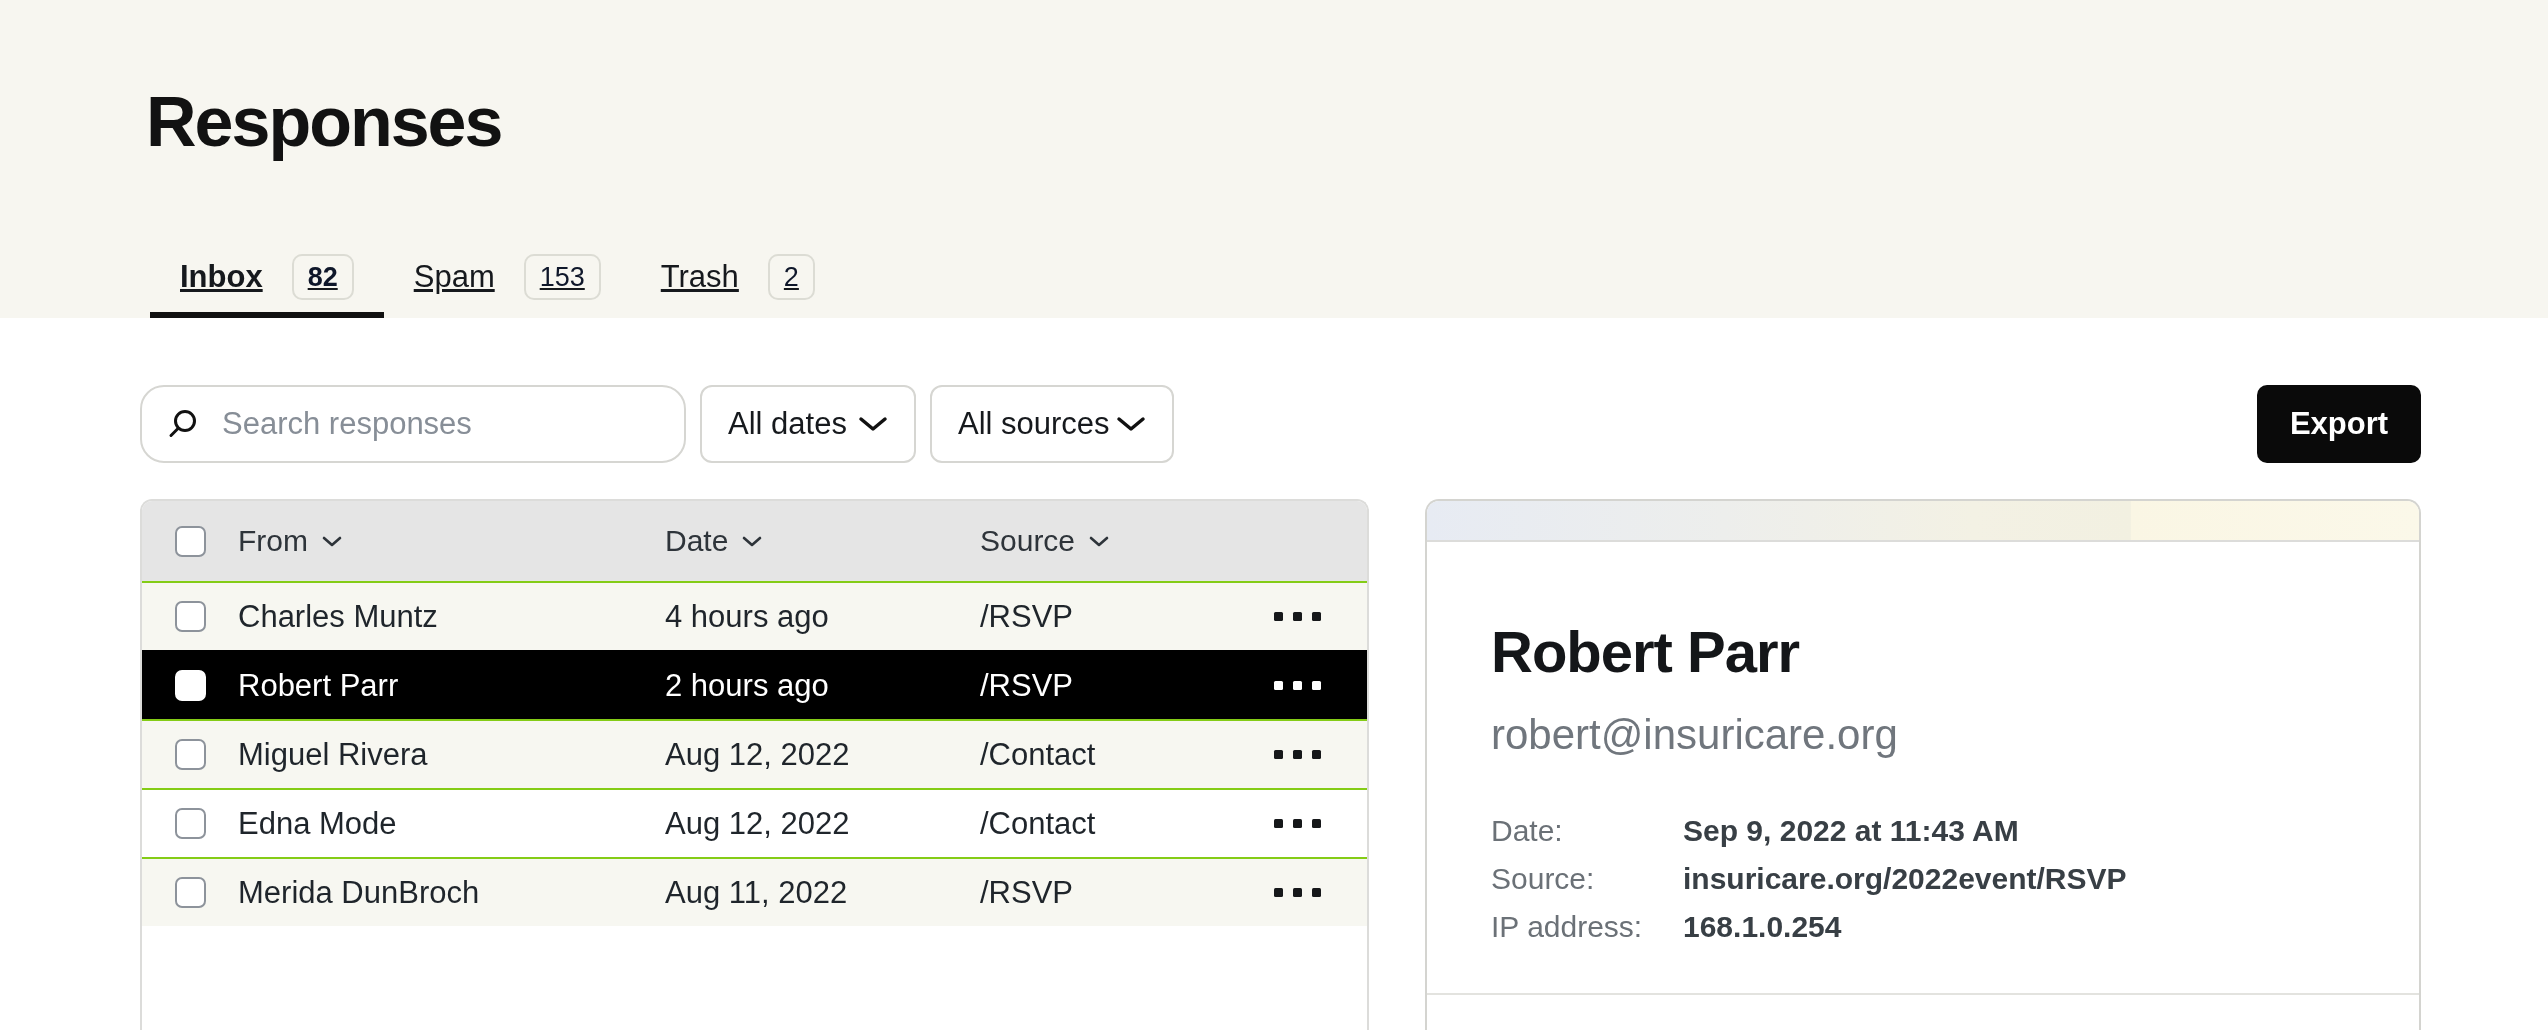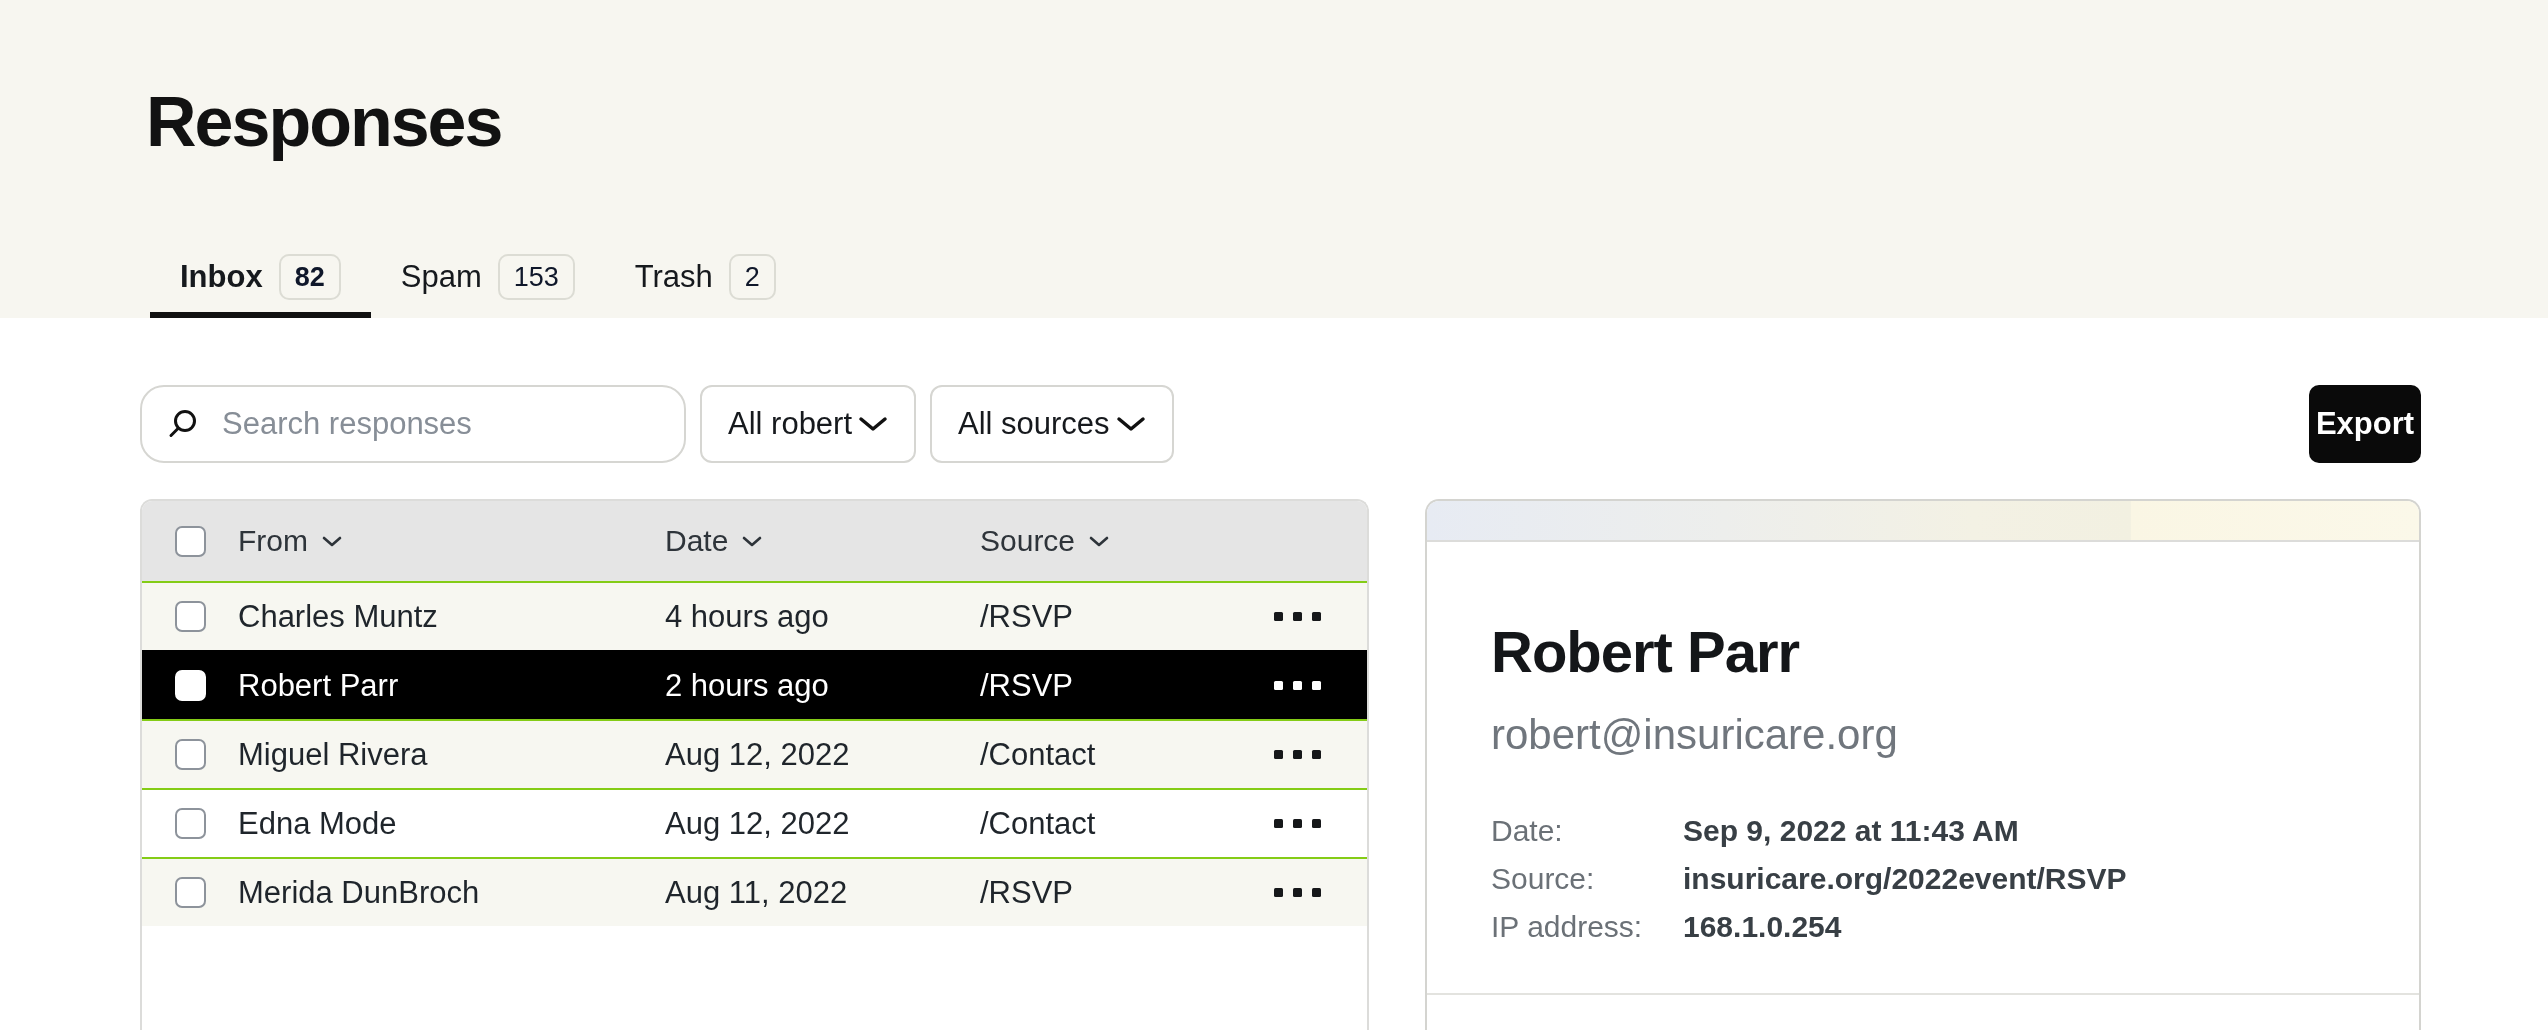--- a/index.html
+++ b/index.html
@@ -12,23 +12,23 @@
   
   .band { position:absolute; left:0; top:0; width:2548px; height:318px; background:#f7f6f0; }
   .page-title {
     position:absolute; left:146px; top:82px;
     font-size:70px; font-weight:700; letter-spacing:-2px; color:#121212;
   }
 
   
   .tabs { position:absolute; left:150px; bottom:0; display:flex; }
   .tab {
-    display:flex; align-items:center; gap:16px;
+    display:flex; align-items:center; gap:29px;
     padding:0 30px; height:76px; cursor:pointer;
-    font-size:31px; color:#16191d; border-bottom:6px solid transparent;
+    font-size:31px; color:#16191d; border-bottom:6px solid transparent;text-decoration:underline;
   }
   .tab.active { font-weight:700; border-bottom-color:#111111; }
   .tab-badge {
     font-size:27px; color:#0f172a; line-height:1;
     border:2px solid #dcdcd4; border-radius:10px; padding:8px 14px 7px;
   }
 
   
   .filters {
     position:absolute; left:140px; top:385px; width:2281px; height:78px;
@@ -45,21 +45,21 @@
   }
   .search-box input::placeholder { color:#878e97; }
   .select-box {
     height:78px; background:#ffffff; border:2px solid #d6d6d2; border-radius:12px;
     display:flex; align-items:center; justify-content:space-between;
     padding:0 26px; font-size:31px; color:#16191d; cursor:pointer;
   }
   .select-dates { width:216px; }
   .select-sources { width:244px; }
   .export-btn {
-    margin-left:auto; width:112px; height:78px;
+    margin-left:auto; width:164px; height:78px;
     background:#0a0a0a; color:#ffffff; border:none; border-radius:10px;
     font-family:inherit; font-size:31px; font-weight:700; cursor:pointer;
   }
 
   
   .resp-table {
     position:absolute; left:140px; top:499px; width:1229px; height:540px;
     background:#ffffff; border:2px solid #dcdcda; border-bottom:none;
     border-radius:12px 12px 0 0; overflow:hidden;
   }
@@ -133,21 +133,21 @@
 <div class="filters">
   <div class="search-box">
     <svg class="chev" width="34" height="34" viewBox="0 0 34 34" fill="none" stroke="#111" stroke-width="3" stroke-linecap="round">
       <circle cx="19" cy="14" r="9.5"></circle>
       <line x1="12" y1="21.5" x2="5" y2="28.5"></line>
     </svg>
     <input type="text" placeholder="Search responses" style="">
   </div>
 
   <div class="select-box select-dates">
-    <span>All robert</span>
+    <span>All dates</span>
     <svg class="chev" width="30" height="18" viewBox="0 0 30 18" fill="none" stroke="#111" stroke-width="3.5" stroke-linecap="round" stroke-linejoin="round">
       <polyline points="3,4 15,14 27,4"></polyline>
     </svg>
   </div>
 
   <div class="select-box select-sources">
     <span>All sources</span>
     <svg class="chev" width="30" height="18" viewBox="0 0 30 18" fill="none" stroke="#111" stroke-width="3.5" stroke-linecap="round" stroke-linejoin="round">
       <polyline points="3,4 15,14 27,4"></polyline>
     </svg>

